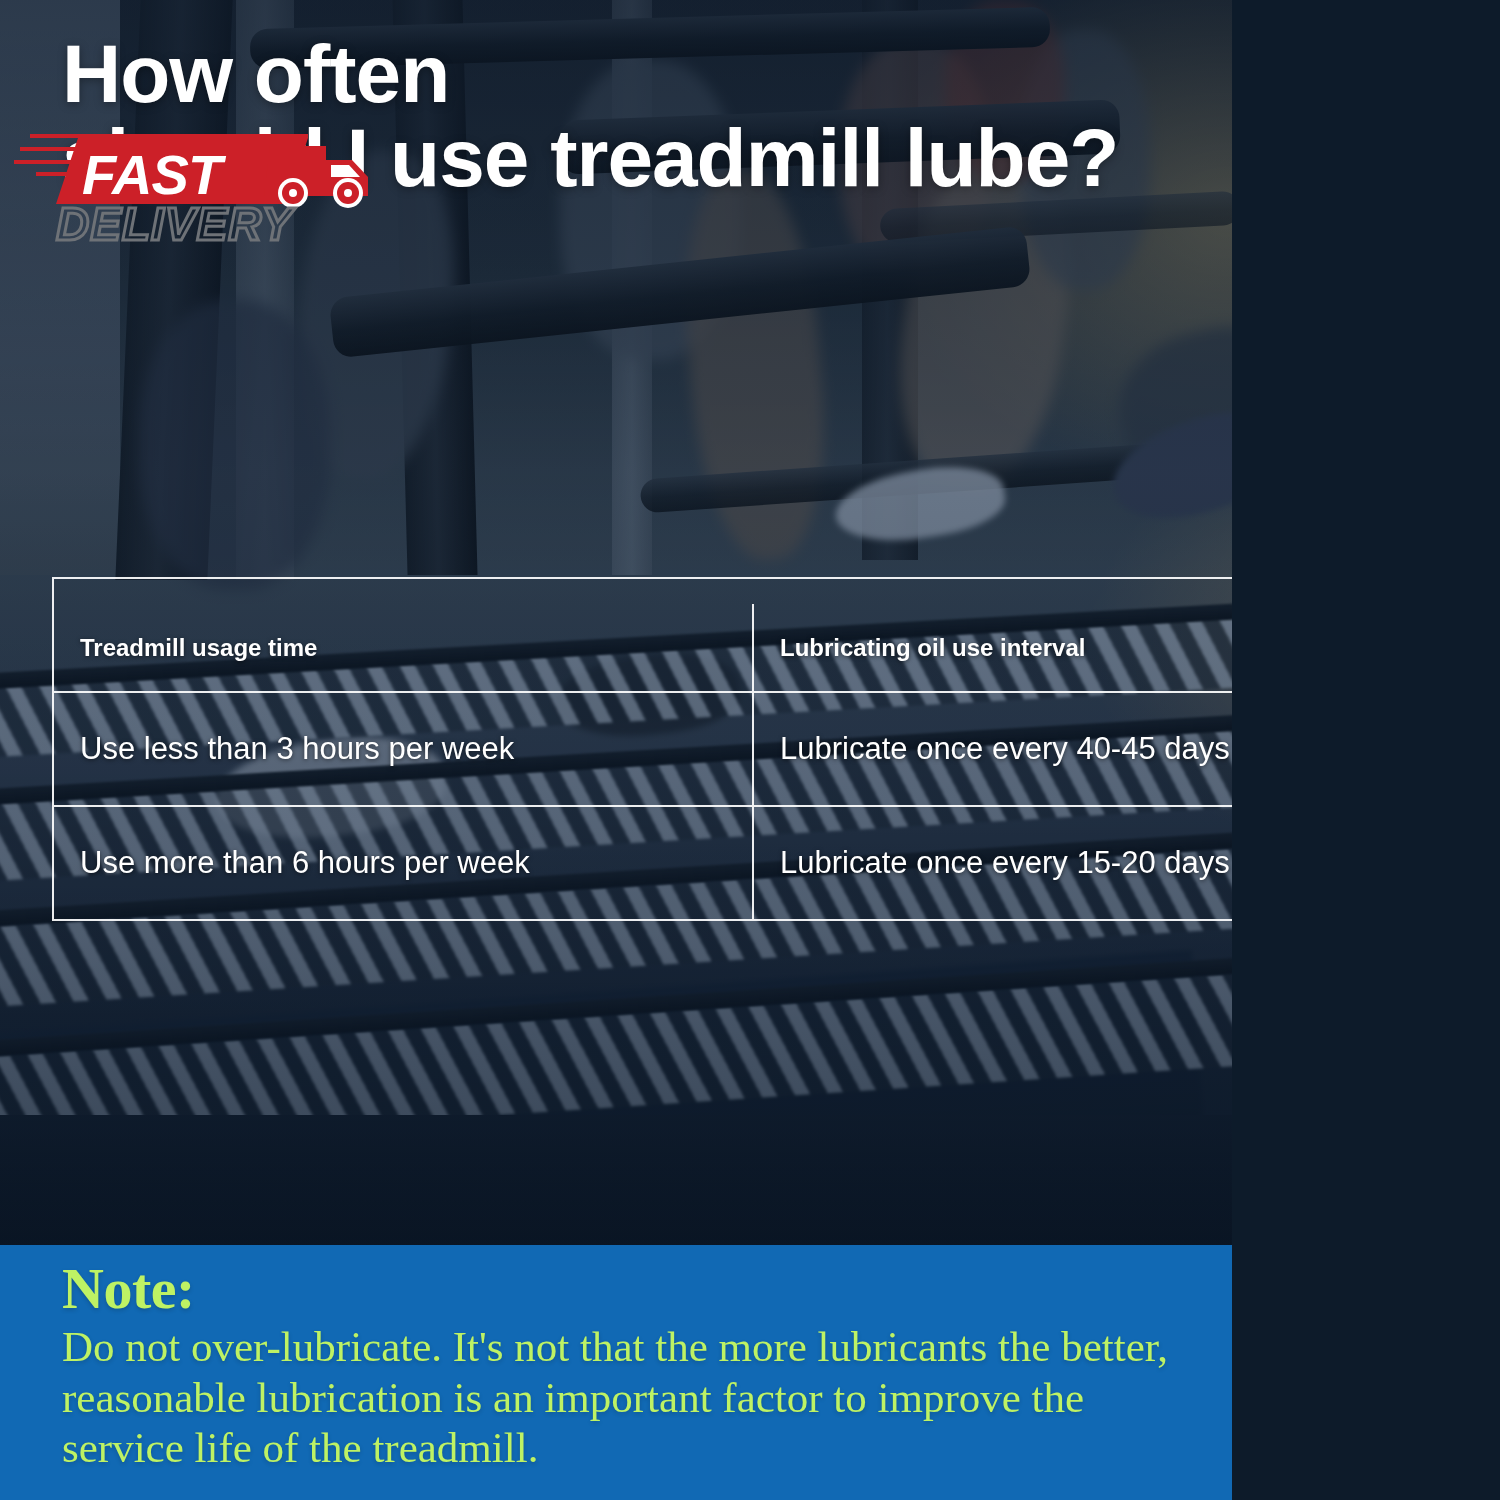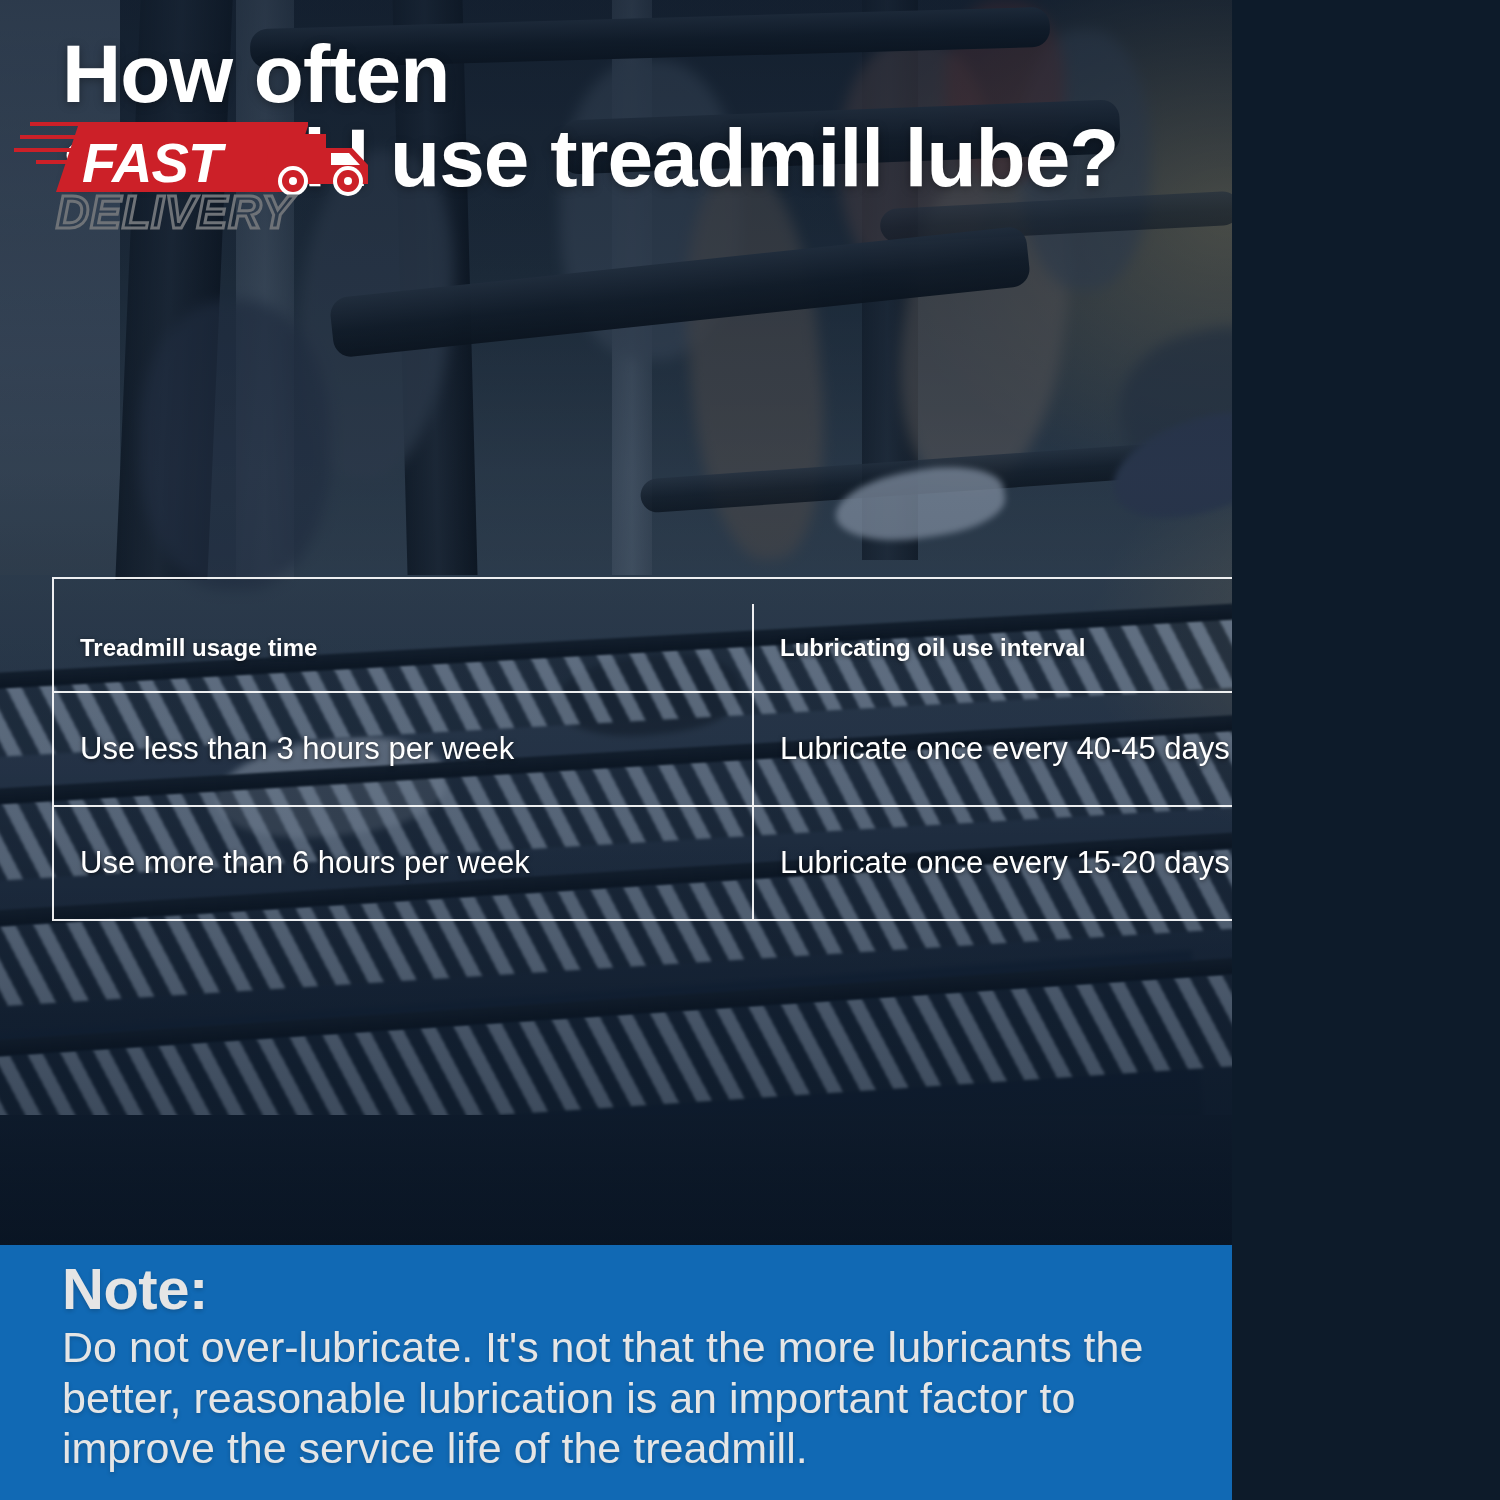--- a/index.html
+++ b/index.html
@@ -82,21 +82,21 @@
 
   
   .headline{
     position:absolute; left:62px; top:32px; width:1400px;
     color:#fff; font-weight:bold; font-size:82px; line-height:1.03;
     letter-spacing:-1px; text-shadow:0 2px 10px rgba(0,0,0,.35);
   }
   .headline .l2{ display:block; }
 
   
-  .logo{ position:absolute; left:8px; top:110px; width:380px; height:130px; }
+  .logo{ position:absolute; left:8px; top:122px; width:380px; height:130px; }
   .logo svg{ width:100%; height:100%; display:block; }
 
   
   .tbl{
     position:absolute; left:52px; top:577px; width:1398px; height:344px;
     border:2px solid rgba(255,255,255,.92);
     display:flex; flex-direction:column;
   }
   .trow{ display:flex; flex:1 1 0; border-bottom:2px solid rgba(255,255,255,.92); }
   .trow:last-child{ border-bottom:none; }
@@ -105,21 +105,21 @@
           color:#fff; font-size:31px;
           text-shadow:0 1px 4px rgba(0,0,0,.55); }
   .tcell:last-child{ border-right:none; }
   .c-left{ width:700px; }
   .c-right{ flex:1;text-align:center; }
   .trow.head .tcell{ font-weight:bold; font-size:24px;margin-top:25px; }
 
   
   .note{
     position:absolute; left:0; right:0; top:1245px; height:255px;
-    background:#1169b4; padding:14px 60px 0 62px; color:#e5e5e5;
+    background:#1169b4; padding:14px 60px 0 62px; color:#bef264;font-family:Liberation Serif, serif;
   }
   .note-title{ font-weight:bold; font-size:58px; line-height:1.05; letter-spacing:-.5px;
                text-shadow:0 2px 4px rgba(0,0,0,.18); }
   .note-body{ font-size:43px; line-height:1.18; margin-top:2px;
               text-shadow:0 2px 4px rgba(0,0,0,.18); max-width:1390px; }
 </style>
 </head>
 <body>
 
 <div class="page">

